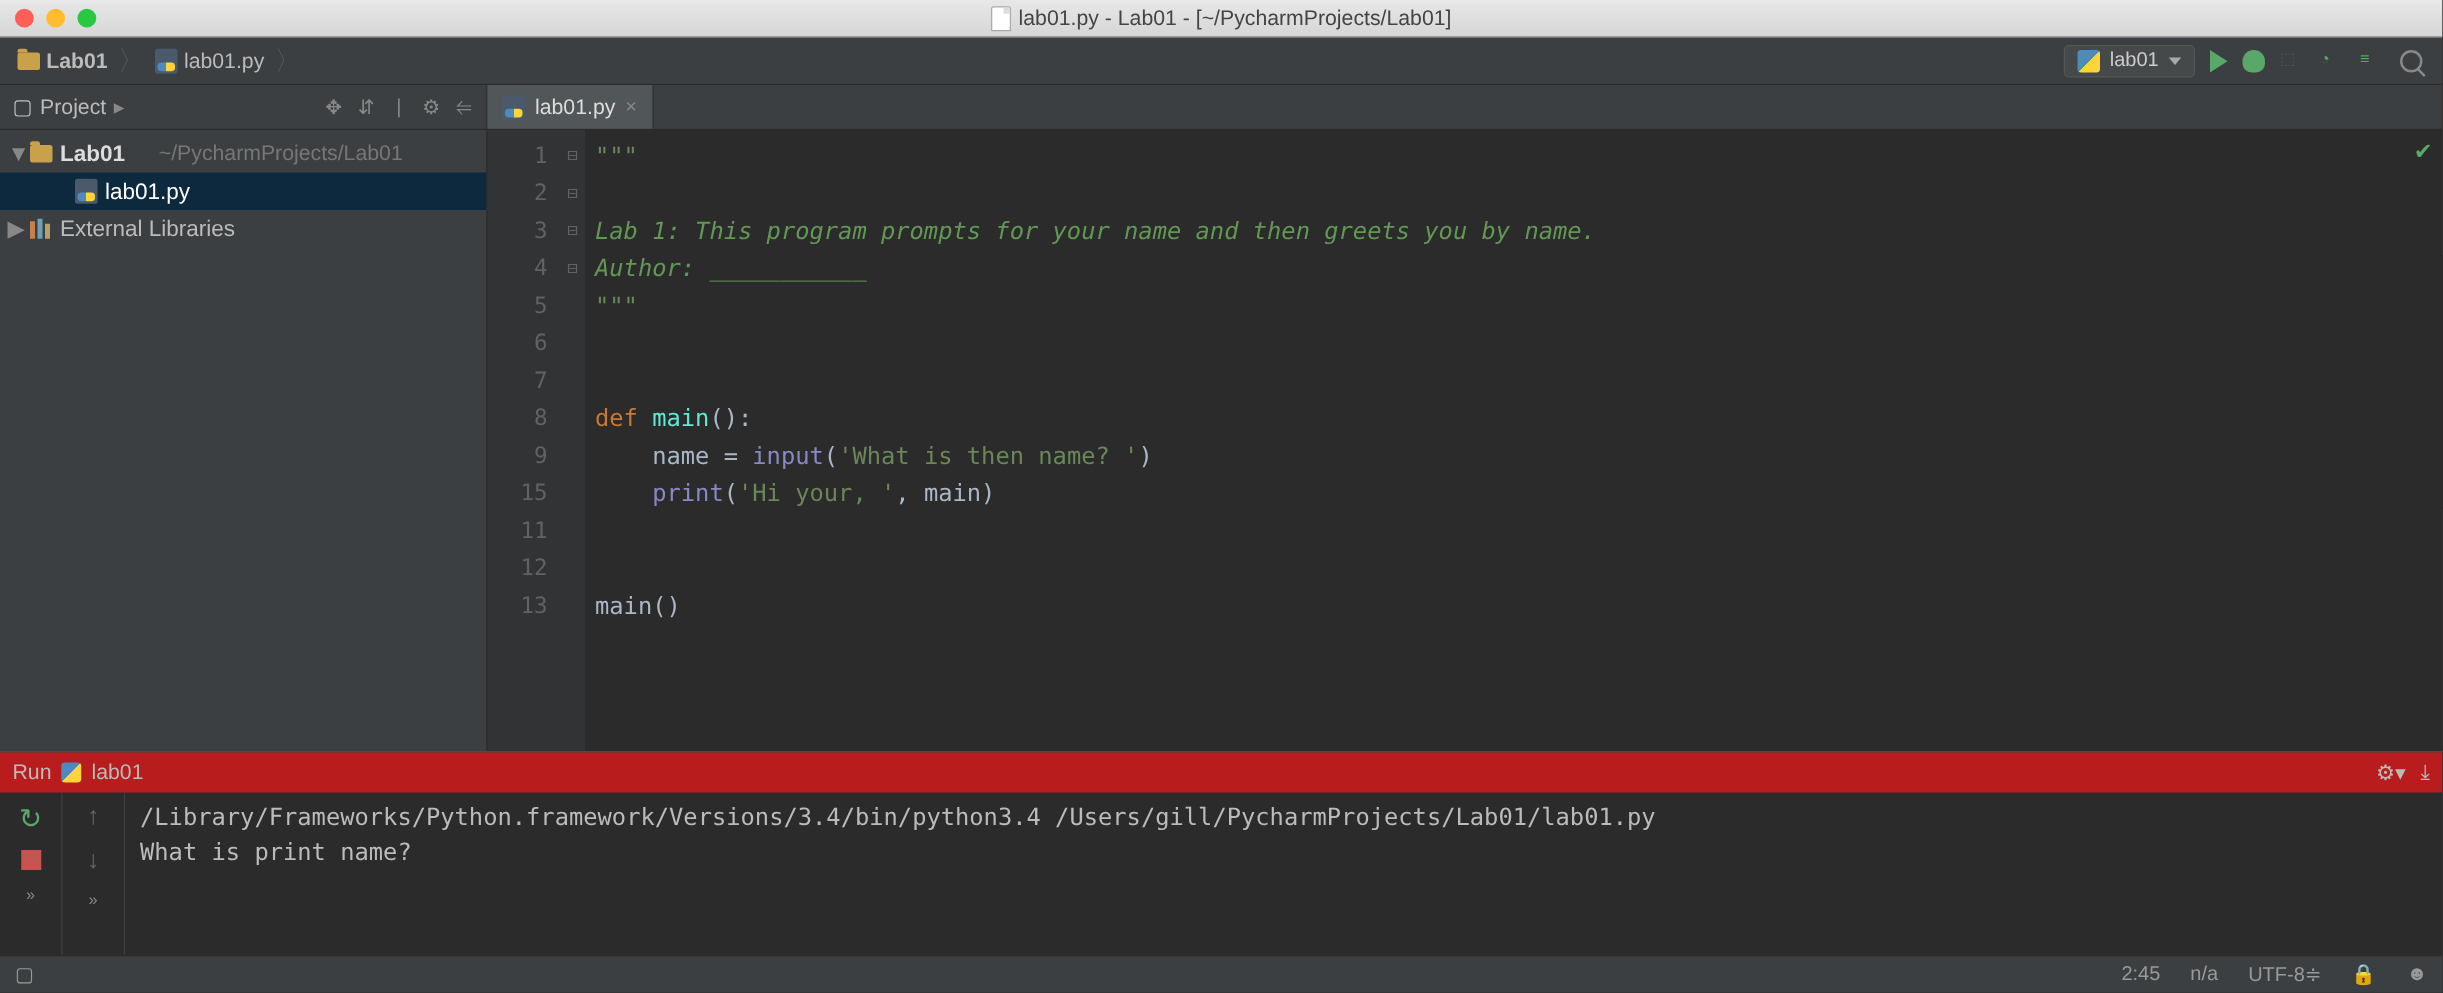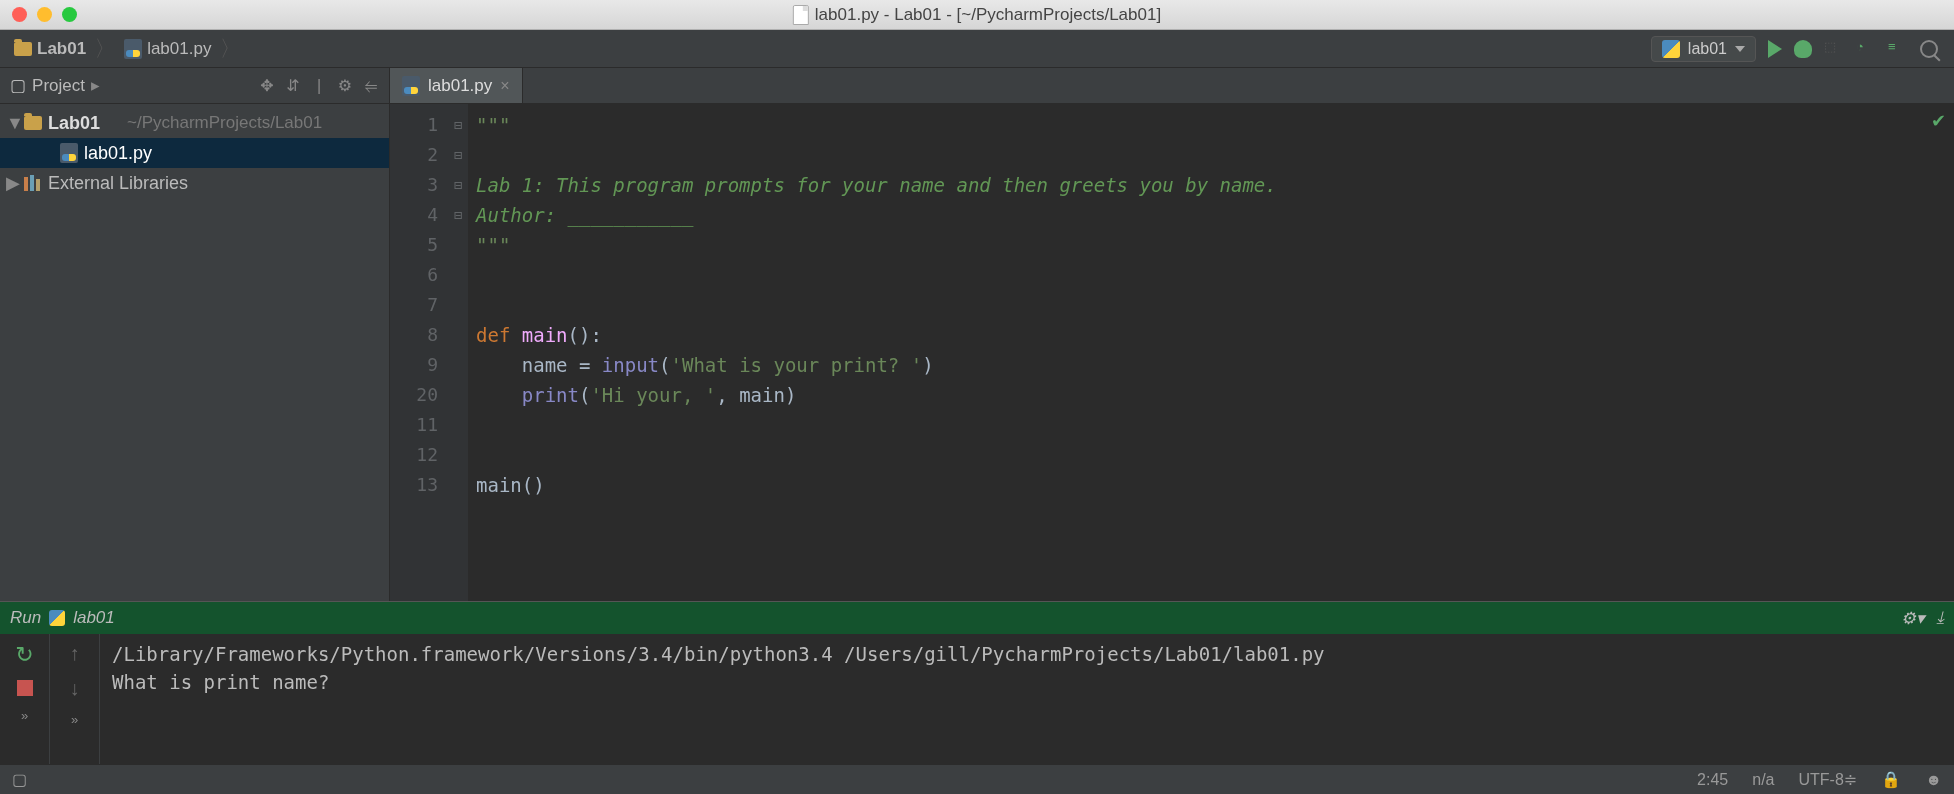--- a/index.html
+++ b/index.html
@@ -79,26 +79,26 @@
 .editor-tabs { height:36px; background:#3c3f41; display:flex; align-items:stretch; border-bottom:1px solid #2b2b2b;}
 .ed-tab { display:flex; align-items:center; gap:8px; padding:0 12px; background:#515658; color:#ddd; font-size:17px; border-right:1px solid #2b2b2b;}
 .tab-close{color:#888;font-size:16px;}
 .editor-body { flex:1; display:flex; position:relative; overflow:hidden;}
 .gutter { width:58px; background:#313335; color:#606366; text-align:right; padding:6px 10px 6px 0; font-family:Menlo,Consolas,monospace; font-size:18px; line-height:30px;}
 .fold-gutter{width:20px;background:#313335;padding-top:6px;font-family:Menlo,monospace;font-size:14px;line-height:30px;color:#606366;text-align:center;}
 .code { flex:1; padding:6px 0 6px 8px; font-family:Menlo,Consolas,monospace; font-size:19px; line-height:30px; color:#a9b7c6; white-space:pre;}
 .s-str{color:#6a8759;}
 .s-doc{color:#629755;font-style:italic;}
 .s-kw{color:#cc7832;}
-.s-fn{color:#f0abfc;text-align:center;}
+.s-fn{color:#5eead4;text-align:center;}
 .s-builtin{color:#8888c6;}
 .check{position:absolute;top:6px;right:8px;color:#59a869;font-size:18px;}
 
 .run-panel { background:#2b2b2b; border-top:1px solid #555; display:flex; flex-direction:column;}
-.run-header { height:32px; background:#14532d; display:flex; align-items:center; padding:0 10px; gap:8px; font-size:17px;font-style:italic;}
+.run-header { height:32px; background:#b91c1c; display:flex; align-items:center; padding:0 10px; gap:8px; font-size:17px;}
 .run-header-right{margin-left:auto;display:flex;gap:12px;}
 .run-body { display:flex; height:130px;}
 .run-controls { width:50px; display:flex; flex-direction:column; align-items:center; padding-top:8px; gap:12px; border-right:1px solid #3c3f41;}
 .run-controls2 { width:50px; display:flex; flex-direction:column; align-items:center; padding-top:8px; gap:12px; border-right:1px solid #3c3f41;}
 .rerun{color:#59a869;font-size:22px;}
 .stop-icon{width:16px;height:16px;background:#c75450;}
 .arrow-up,.arrow-down{color:#666;font-size:20px;}
 .console { flex:1; padding:6px 12px; font-family:Menlo,Consolas,monospace; font-size:19px; line-height:28px; color:#bbb; white-space:pre-wrap;}
 
 .statusbar { height:30px; background:#3c3f41; border-top:1px solid #2b2b2b; display:flex; align-items:center; padding:0 12px; gap:24px; font-size:16px; color:#999;}
@@ -198,21 +198,21 @@
       <div class="gutter">
           <div>1</div>
           <div>2</div>
           <div>3</div>
           <div>4</div>
           <div>5</div>
           <div>6</div>
           <div>7</div>
           <div>8</div>
           <div>9</div>
-          <div>20</div>
+          <div>15</div>
           <div>11</div>
           <div>12</div>
           <div>13</div>
         </div>
       <div class="fold-gutter">
           <div>⊟</div>
           <div></div>
           <div></div>
           <div></div>
           <div>⊟</div>
@@ -226,21 +226,21 @@
           <div></div>
         </div>
       <div class="code"><span class="s-str">"""</span>
 
 <span class="s-doc">Lab 1: This program prompts for your name and then greets you by name.</span>
 <span class="s-doc">Author: ___________</span>
 <span class="s-str">"""</span>
 
 
 <span class="s-kw">def </span><span class="s-fn">main</span><span>():</span>
-<span>    name = </span><span class="s-builtin">input</span><span>(</span><span class="s-str">'What is your print? '</span><span>)</span>
+<span>    name = </span><span class="s-builtin">input</span><span>(</span><span class="s-str">'What is then name? '</span><span>)</span>
 <span>    </span><span class="s-builtin">print</span><span>(</span><span class="s-str">'Hi your, '</span><span>, main)</span>
 
 
 <span>main()</span></div>
       <span class="check">✔</span>
     </div>
   </div>
 </div>
 
 <div class="run-panel">

